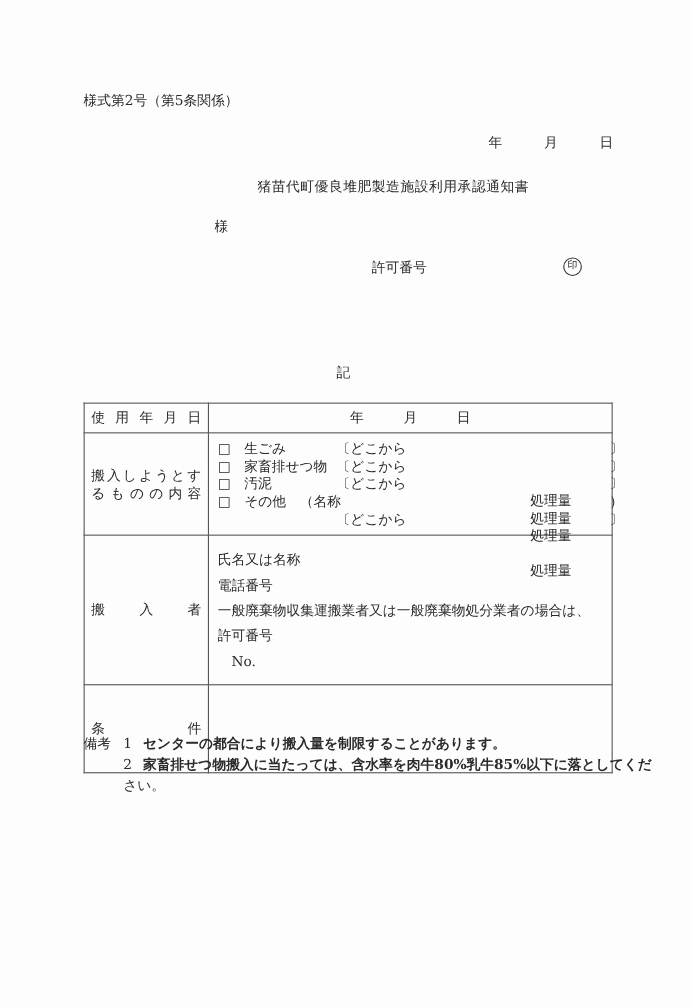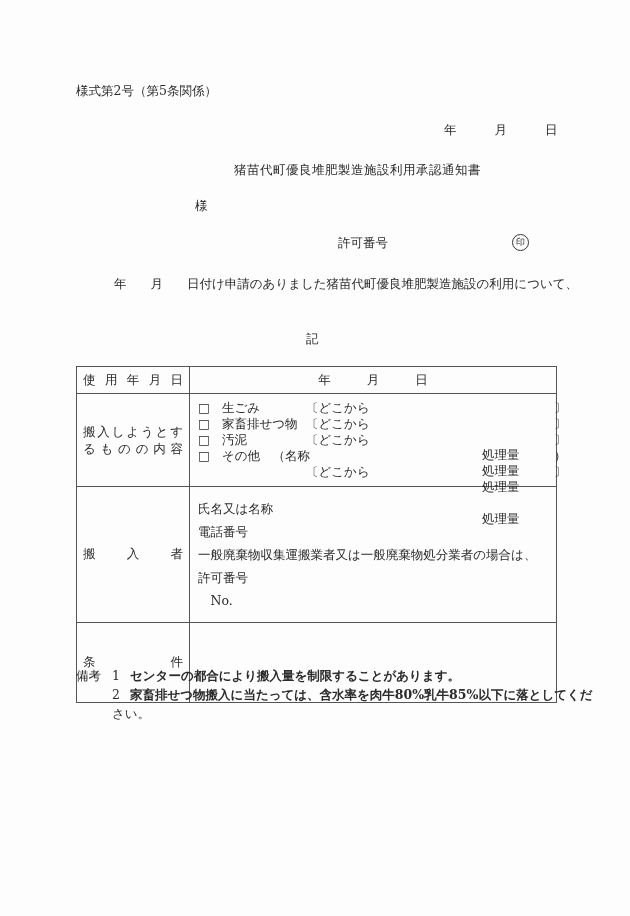--- a/index.html
+++ b/index.html
@@ -60,23 +60,20 @@
   <span style="width:30px"></span>
   <span>日</span>
 </div>
 
 <div class="abs" id="doc-title">猪苗代町優良堆肥製造施設利用承認通知書</div>
 <div class="abs" id="addressee">様</div>
 <div class="abs" id="issuer">許可番号</div>
 <div class="abs" id="seal">印</div>
 
 <div class="abs" id="body-text">
-  <div>
-    <span style="display:inline-block;width:38px"></span><span>年</span><span style="display:inline-block;width:24px"></span><span>月</span><span style="display:inline-block;width:24px"></span><span>日付け申請のありました猪苗代町優良堆肥製造施設の利用について、</span>
-  </div>
 </div>
 
 <div class="abs" id="ki">記</div>
 
 <table id="main">
   <tbody>
       <tr class="row1">
     <td class="label">
       <div class="spread">
         <span>使</span>

